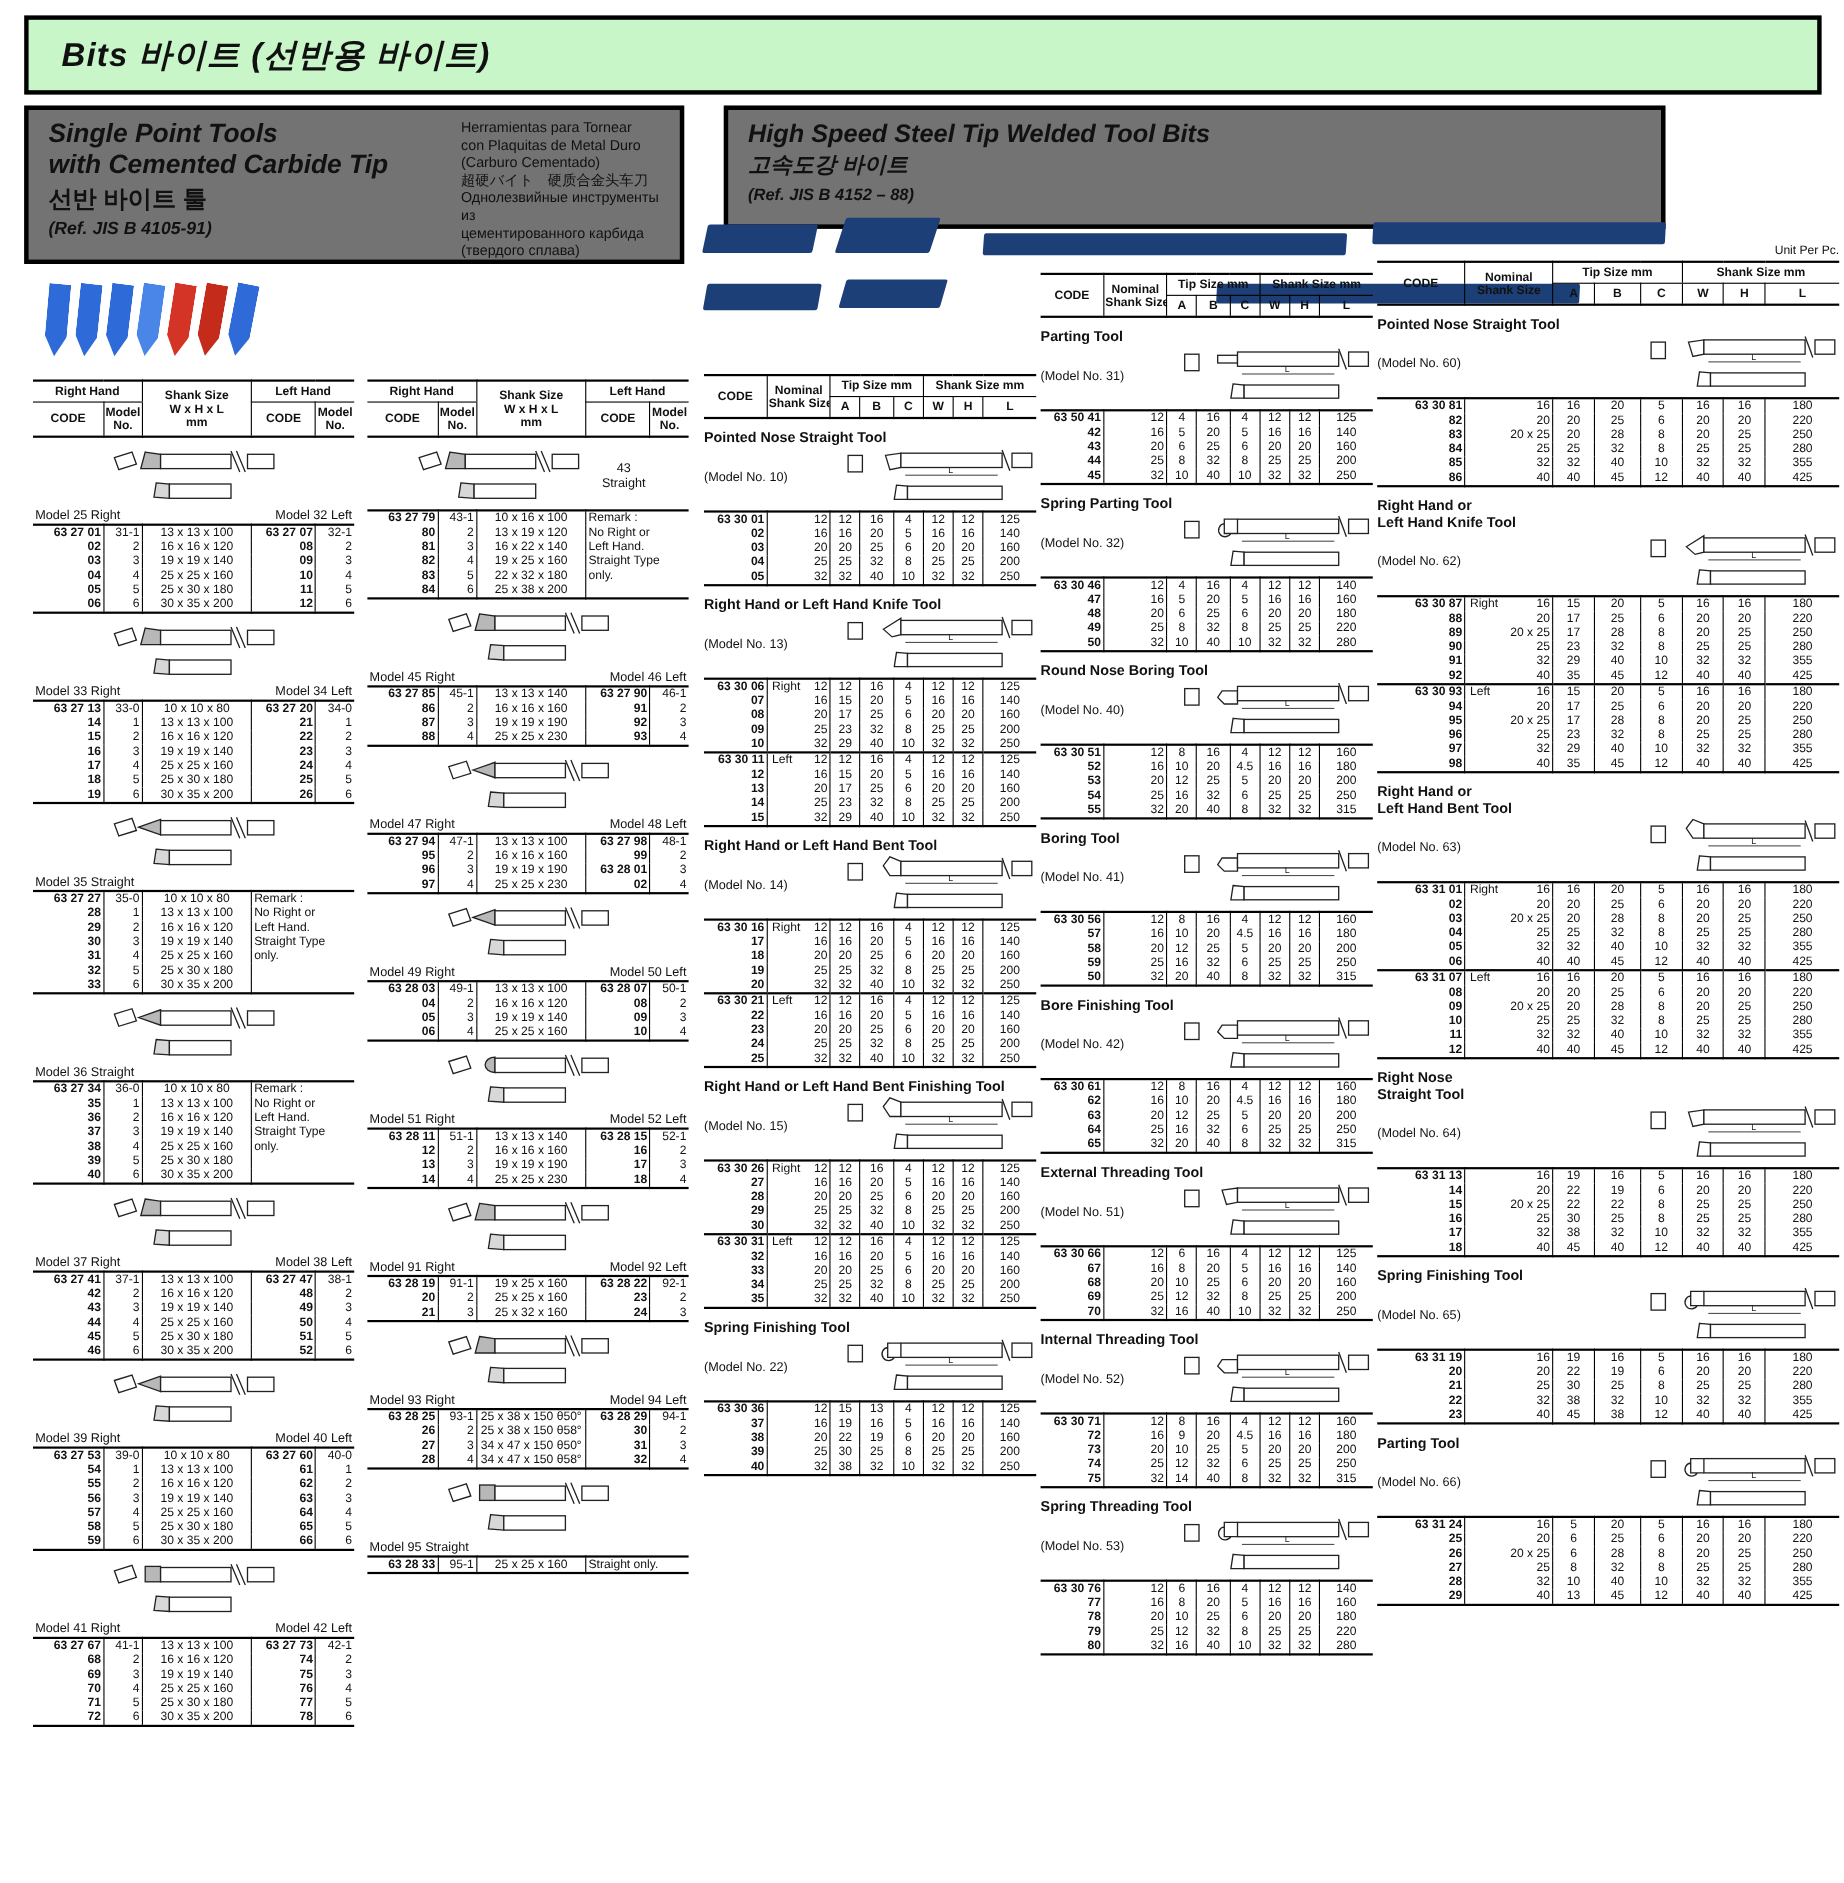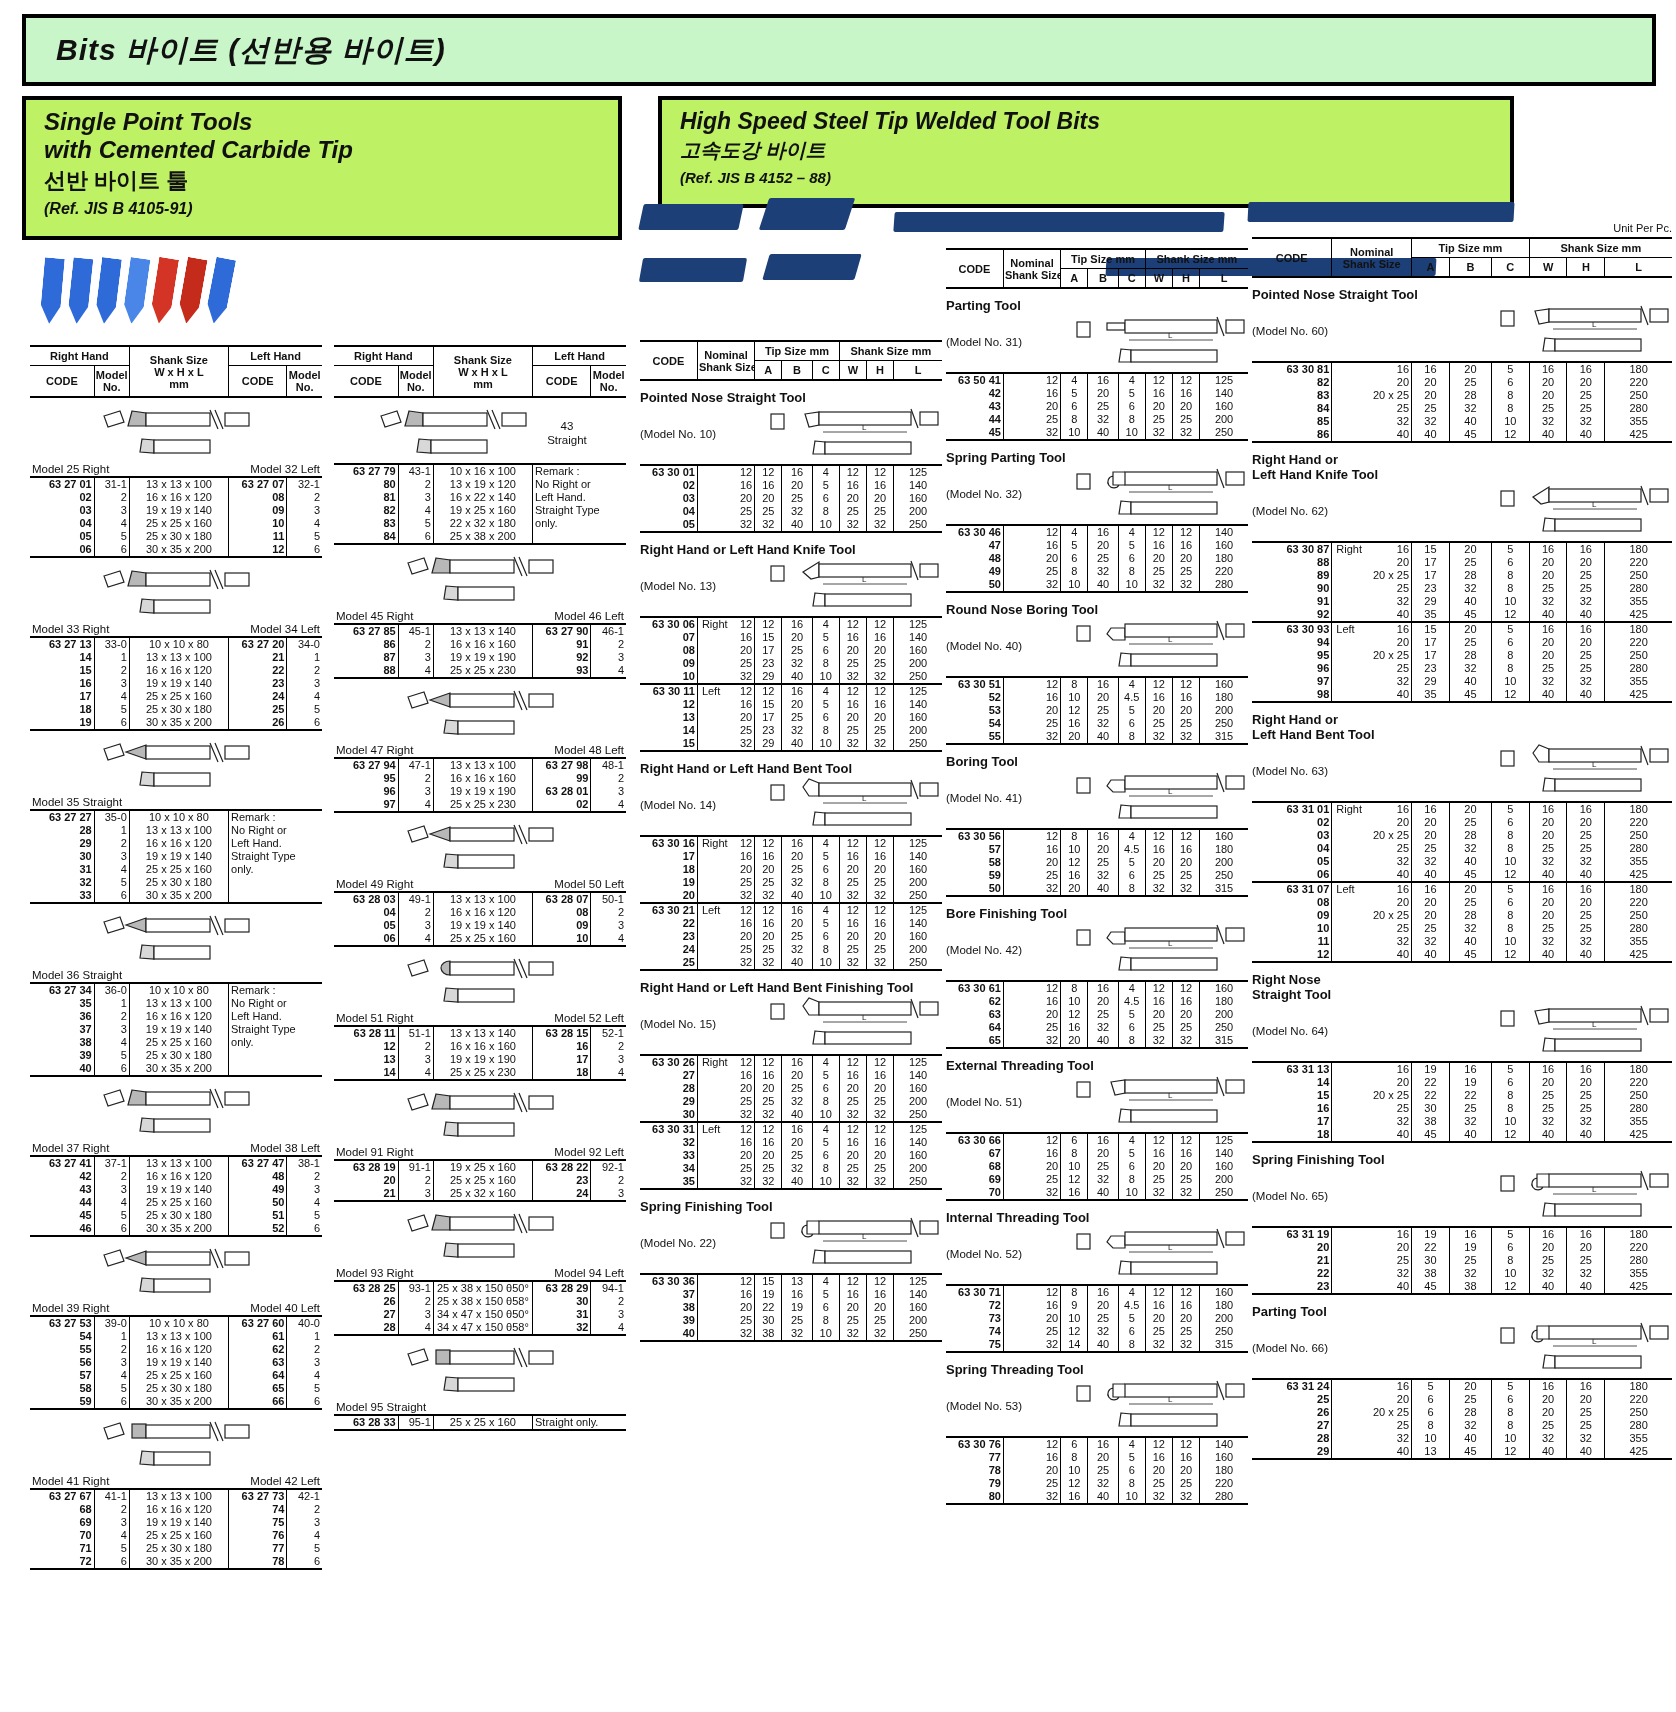--- a/index.html
+++ b/index.html
@@ -1,21 +1,21 @@
 <!DOCTYPE html>
 <html><head>
 <meta charset="utf-8">
 <style>
   html,body{margin:0;padding:0;background:#fff;}
   body{width:1676px;height:1712px;position:relative;font-family:"Liberation Sans",sans-serif;color:#111;overflow:hidden;}
 
   .banner{position:absolute;left:22px;top:14px;width:1634px;height:72px;background:#c9f6c9;border:4px solid #000;box-sizing:border-box;display:flex;align-items:center;}
   .banner span{font-size:30px;font-weight:bold;font-style:italic;margin-left:30px;letter-spacing:1px;}
 
-  .panel{position:absolute;background:#bef264;border:4px solid #000;box-sizing:border-box;display:flex;gap:36px;}
+  .panel{position:absolute;background:#737373;border:4px solid #000;box-sizing:border-box;display:flex;gap:36px;}
   .panel-left{left:22px;top:96px;width:600px;height:144px;}
   .panel-right{left:658px;top:96px;width:856px;height:112px;}
   .pcol{padding:8px 4px 0 18px;}
   .panel-left .pcol:first-child{width:320px;}
   .panel-right .pcol:first-child{width:430px;}
   .clt0,.clt1{font-size:24px;font-weight:bold;font-style:italic;line-height:28px;}
   .clt2{font-size:22px;font-weight:bold;line-height:34px;}
   .clt3{font-size:16px;font-weight:bold;font-style:italic;margin-top:2px;}
   .ci{font-size:13px;line-height:16px;}
   .ht0{font-size:23px;font-weight:bold;font-style:italic;line-height:27px;}
@@ -68,20 +68,29 @@
   <span>Bits    바이트  (선반용 바이트)</span>
 </div>
 
 <div class="panel panel-left">
   <div class="pcol" id="carbTitle">
       <div class="clt0">Single Point Tools</div>
       <div class="clt1">with Cemented Carbide Tip</div>
       <div class="clt2">선반 바이트 툴</div>
       <div class="clt3">(Ref. JIS B 4105-91)</div>
     </div>
+  <div class="pcol" id="carbInfo">
+      <div class="ci">Herramientas para Tornear</div>
+      <div class="ci">con Plaquitas de Metal Duro</div>
+      <div class="ci">(Carburo Cementado)</div>
+      <div class="ci">超硬バイト　硬质合金头车刀</div>
+      <div class="ci">Однолезвийные инструменты из</div>
+      <div class="ci">цементированного карбида</div>
+      <div class="ci">(твердого сплава)</div>
+    </div>
 </div>
 
 <div class="panel panel-right">
   <div class="pcol" id="hssTitle">
       <div class="ht0">High Speed Steel Tip Welded Tool Bits</div>
       <div class="ht1">고속도강 바이트</div>
       <div class="ht2">(Ref. JIS B 4152 – 88)</div>
     </div>
 </div>
 

